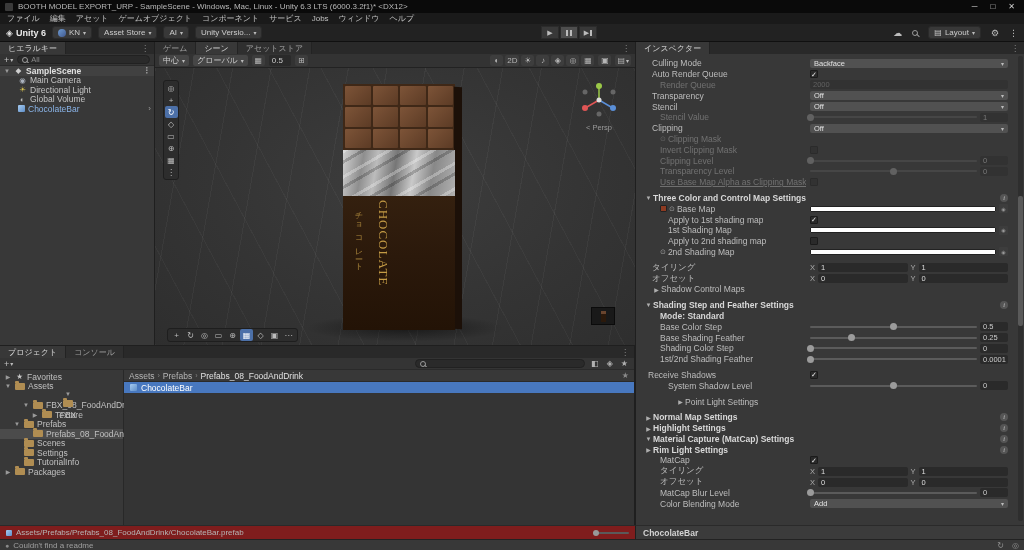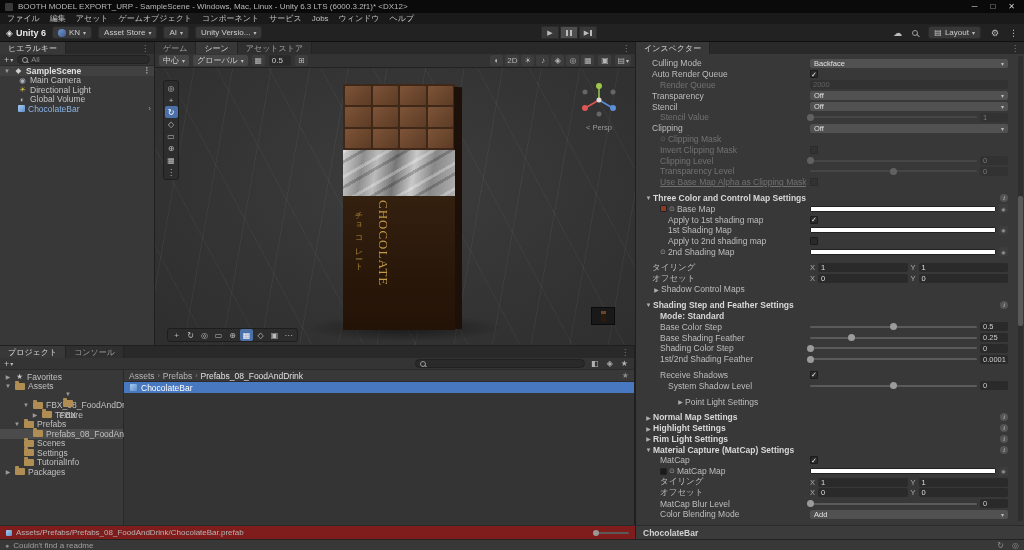--- a/index.html
+++ b/index.html
@@ -534,21 +534,21 @@
         </div>
         <div class="insp-row" style="padding-left: 24px;">
           <span class="lbl">1st/2nd Shading Feather</span>
           <span class="ctrl">
             <span class="sl-track">
               <span class="sl-handle" style="left: 0%;"></span>
             </span>
             <span class="sl-val">0.0001</span>
           </span>
         </div>
-        <div class="insp-row gap" style="padding-left: 24px;">
+        <div class="insp-row gap" style="padding-left: 12px;">
           <span class="lbl">Receive Shadows</span>
           <span class="ctrl">
             <span class="cb">✓</span>
           </span>
         </div>
         <div class="insp-row" style="padding-left: 32px;">
           <span class="lbl">System Shadow Level</span>
           <span class="ctrl">
             <span class="sl-track">
               <span class="sl-handle" style="left: 50%;"></span>
@@ -564,42 +564,33 @@
           <span class="arr">▶</span>
           <span class="seclbl">Normal Map Settings</span>
           <span class="info">i</span>
         </div>
         <div class="insp-row" style="padding-left: 8px;">
           <span class="arr">▶</span>
           <span class="seclbl">Highlight Settings</span>
           <span class="info">i</span>
         </div>
         <div class="insp-row" style="padding-left: 8px;">
+          <span class="arr">▼</span>
+          <span class="seclbl">Material Capture (MatCap) Settings</span>
+          <span class="info">i</span>
+        </div>
+        <div class="insp-row" style="padding-left: 8px;">
           <span class="arr">▶</span>
           <span class="seclbl">Rim Light Settings</span>
           <span class="info">i</span>
         </div>
-        <div class="insp-row" style="padding-left: 8px;">
-          <span class="arr">▼</span>
-          <span class="seclbl">Material Capture (MatCap) Settings</span>
-          <span class="info">i</span>
-        </div>
         <div class="insp-row" style="padding-left: 24px;">
           <span class="lbl">MatCap</span>
           <span class="ctrl">
             <span class="cb">✓</span>
-          </span>
-        </div>
-        <div class="insp-row" style="padding-left: 24px;">
-          <span class="thumb" style="background: rgb(27, 27, 27);"></span>
-          <span class="dotpick">⊙</span>
-          <span class="lbl">MatCap Map</span>
-          <span class="ctrl">
-            <span class="texbar" style="background: rgb(255, 255, 255);"></span>
-            <span class="texpick">◉</span>
           </span>
         </div>
         <div class="insp-row" style="padding-left: 24px;">
           <span class="lbl">タイリング</span>
           <span class="ctrl">
             <span class="xy-l">X</span>
             <span class="xy-f">1</span>
             <span class="xy-l">Y</span>
             <span class="xy-f">1</span>
           </span>

